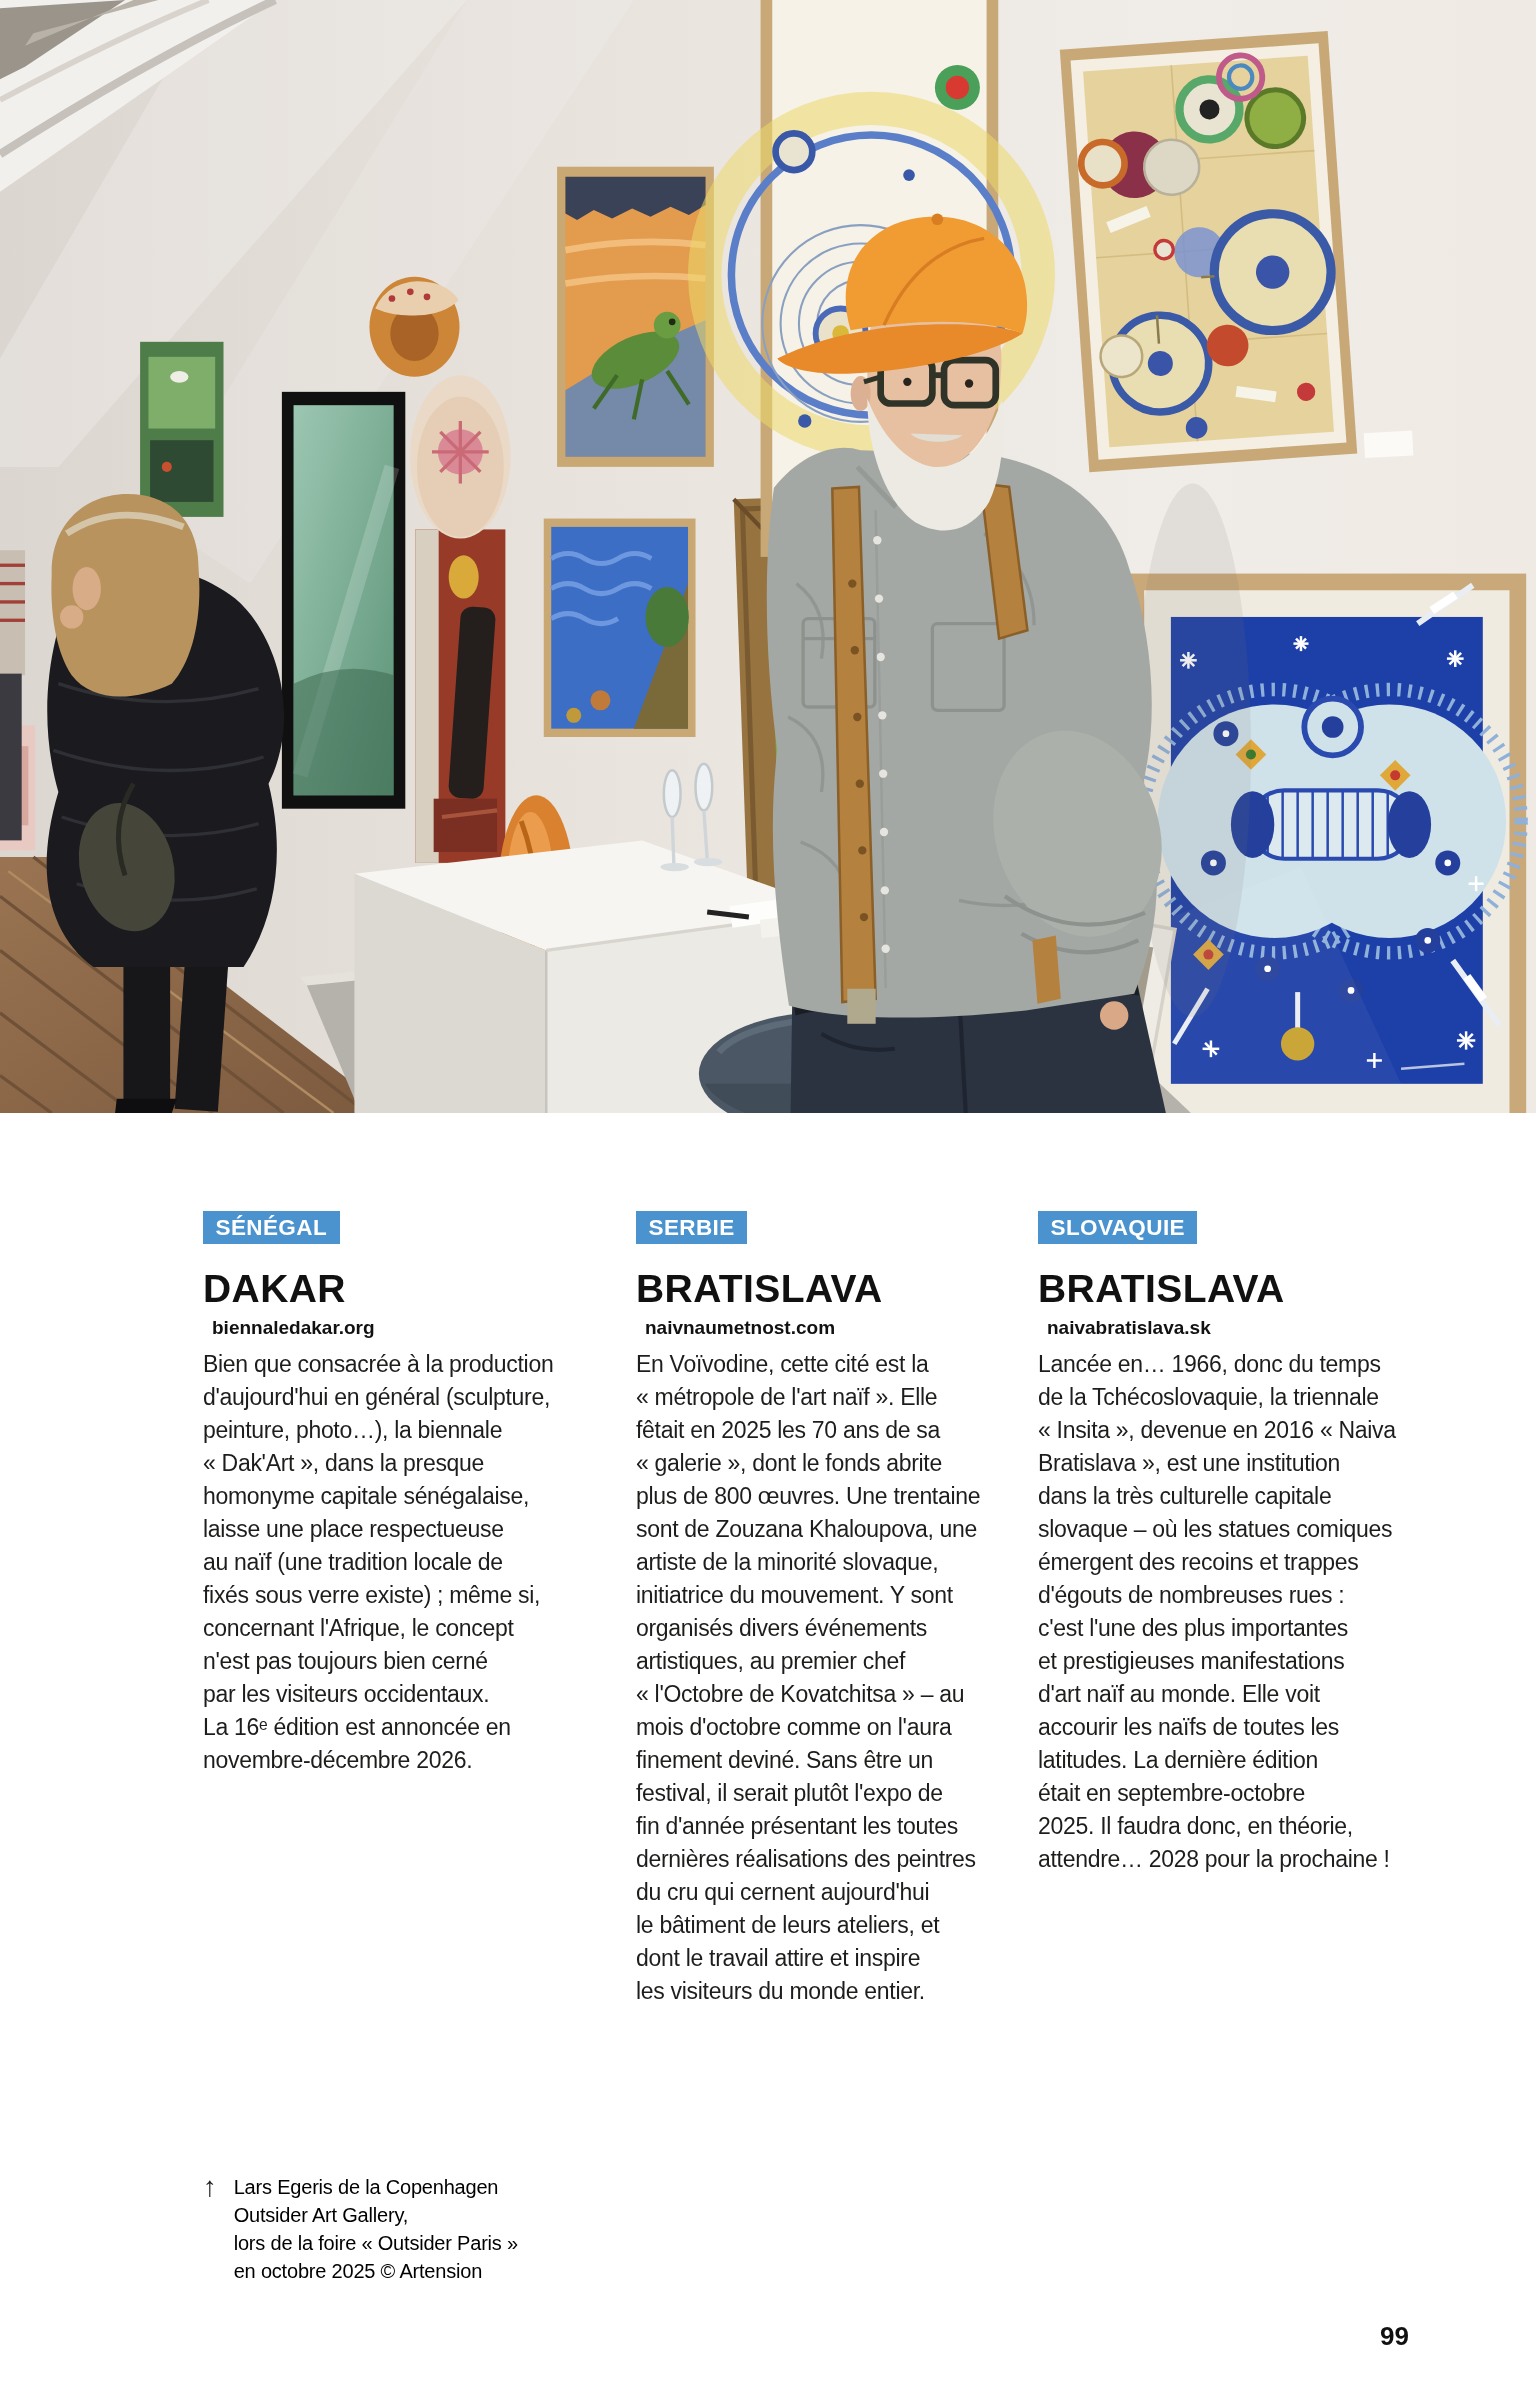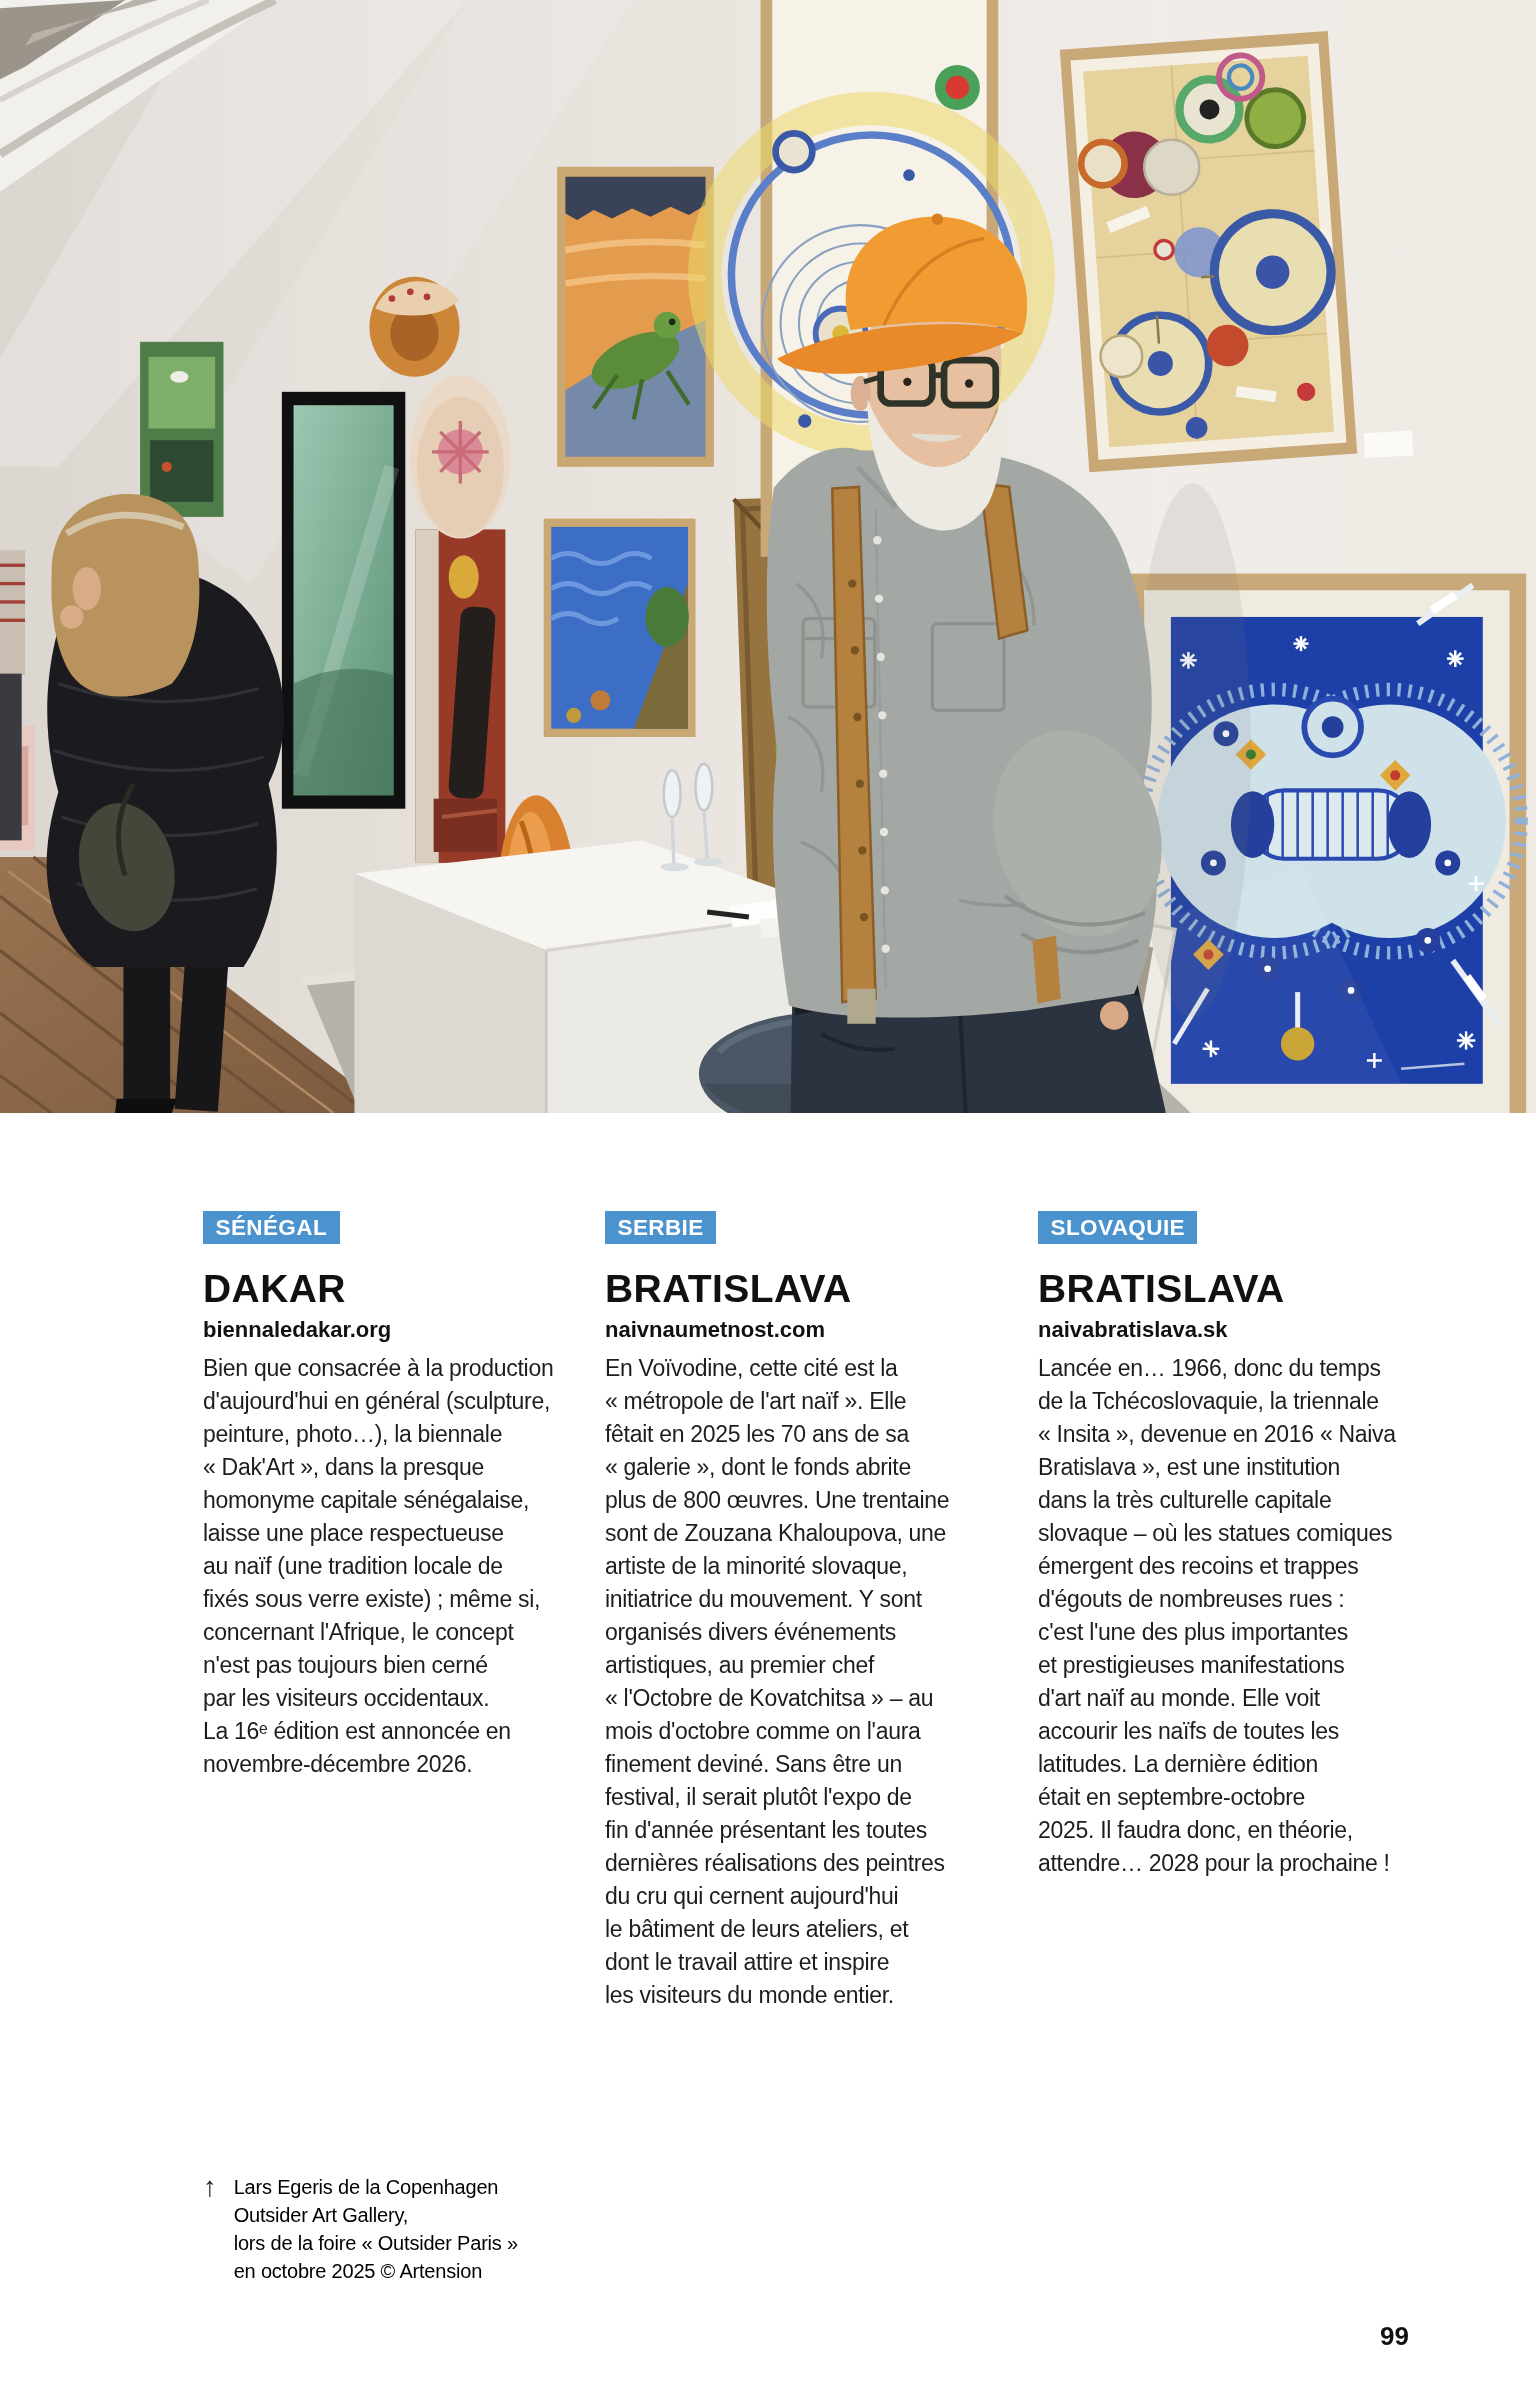--- a/index.html
+++ b/index.html
@@ -6,32 +6,32 @@
   .page{
     position:relative;width:1537px;height:2401px;background:#ffffff;
     font-family:"Liberation Sans", sans-serif;color:#1d1d1b;overflow:hidden;
     margin:0 auto;
     padding-left:33px;
   }
   .photo{position:absolute;left:0;top:0;width:1537px;height:1113px;overflow:hidden;}
   .photo svg{display:block;width:100%;height:100%;}
   .col{position:absolute;top:1211px;width:410px;}
   .col.c1{left:203px;}
-  .col.c2{left:605px;}
+  .col.c2{left:636px;}
   .col.c3{left:1038px;}
   .badge{
     display:inline-block;background:#4b93cf;color:#ffffff;
     font-size:22.5px;font-weight:bold;letter-spacing:0.4px;
     padding:5.8px 12.5px 5px 12.5px;line-height:1;
   }
   .city{
     margin-top:25px;font-size:39px;font-weight:bold;letter-spacing:0.4px;
     color:#111111;line-height:1.05;
   }
-  .url{margin-top:6.7px;font-size:22px;font-weight:bold;color:#111111;line-height:1.2;}
+  .url{margin-top:6.7px;font-size:19px;font-weight:bold;color:#111111;line-height:1.2;margin-left:9px;}
   .body{
     margin-top:8.3px;font-size:23px;line-height:33px;letter-spacing:-0.3px;
     color:#1d1d1b;white-space:pre-line;
   }
   .caption{position:absolute;left:203px;top:2173px;display:flex;align-items:flex-start;}
   .caption .arrow{font-size:28px;line-height:28px;color:#1d1d1b;}
   .caption .cap-text{
     margin-left:16.7px;font-size:20px;line-height:28px;color:#000000;
     white-space:pre-line;letter-spacing:-0.2px;
   }

